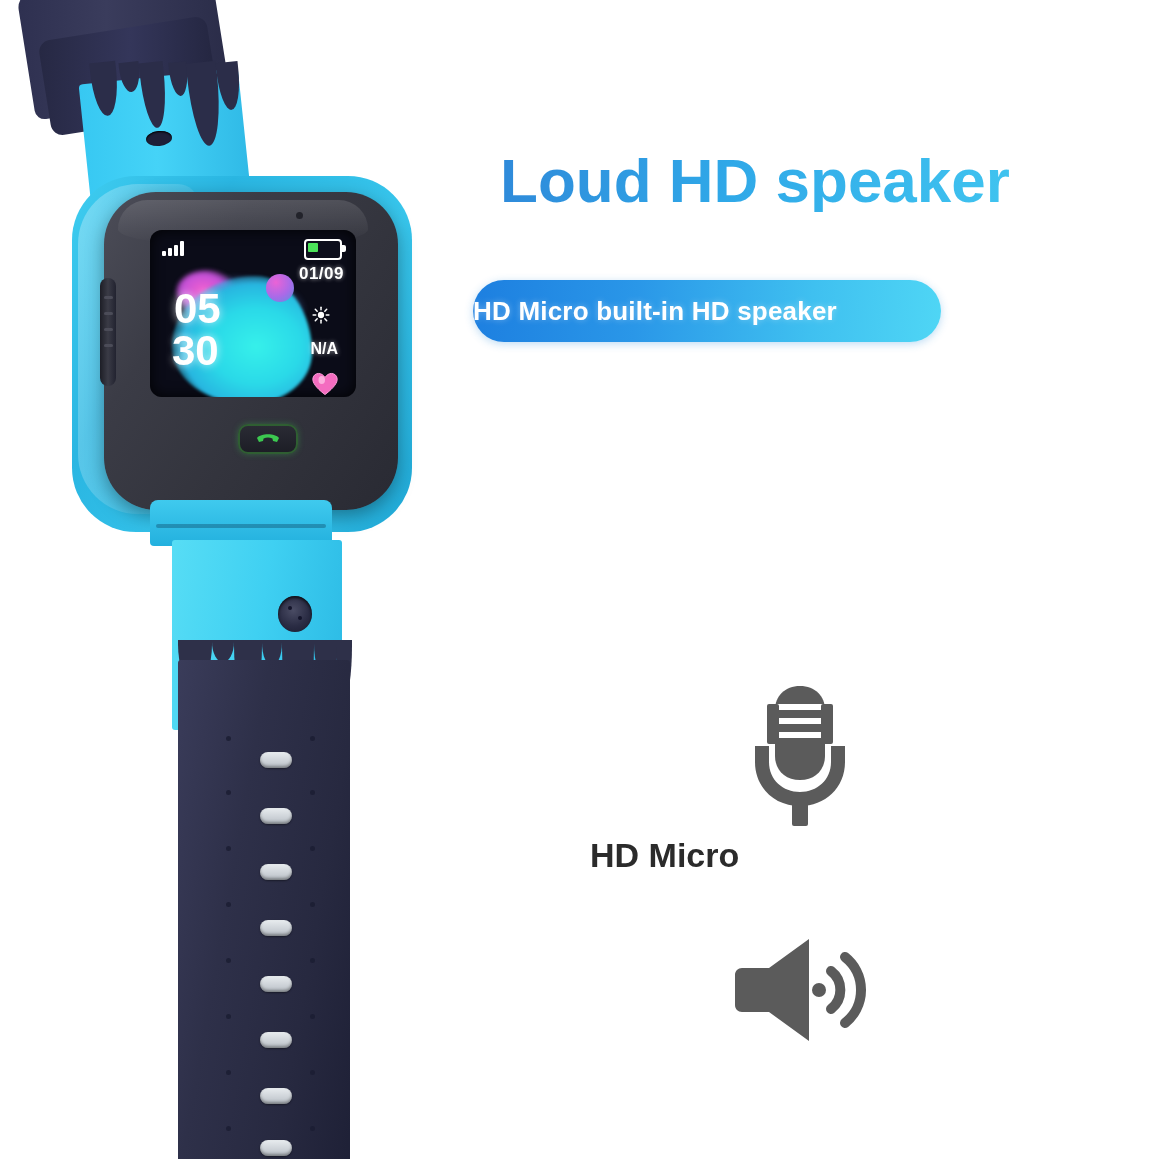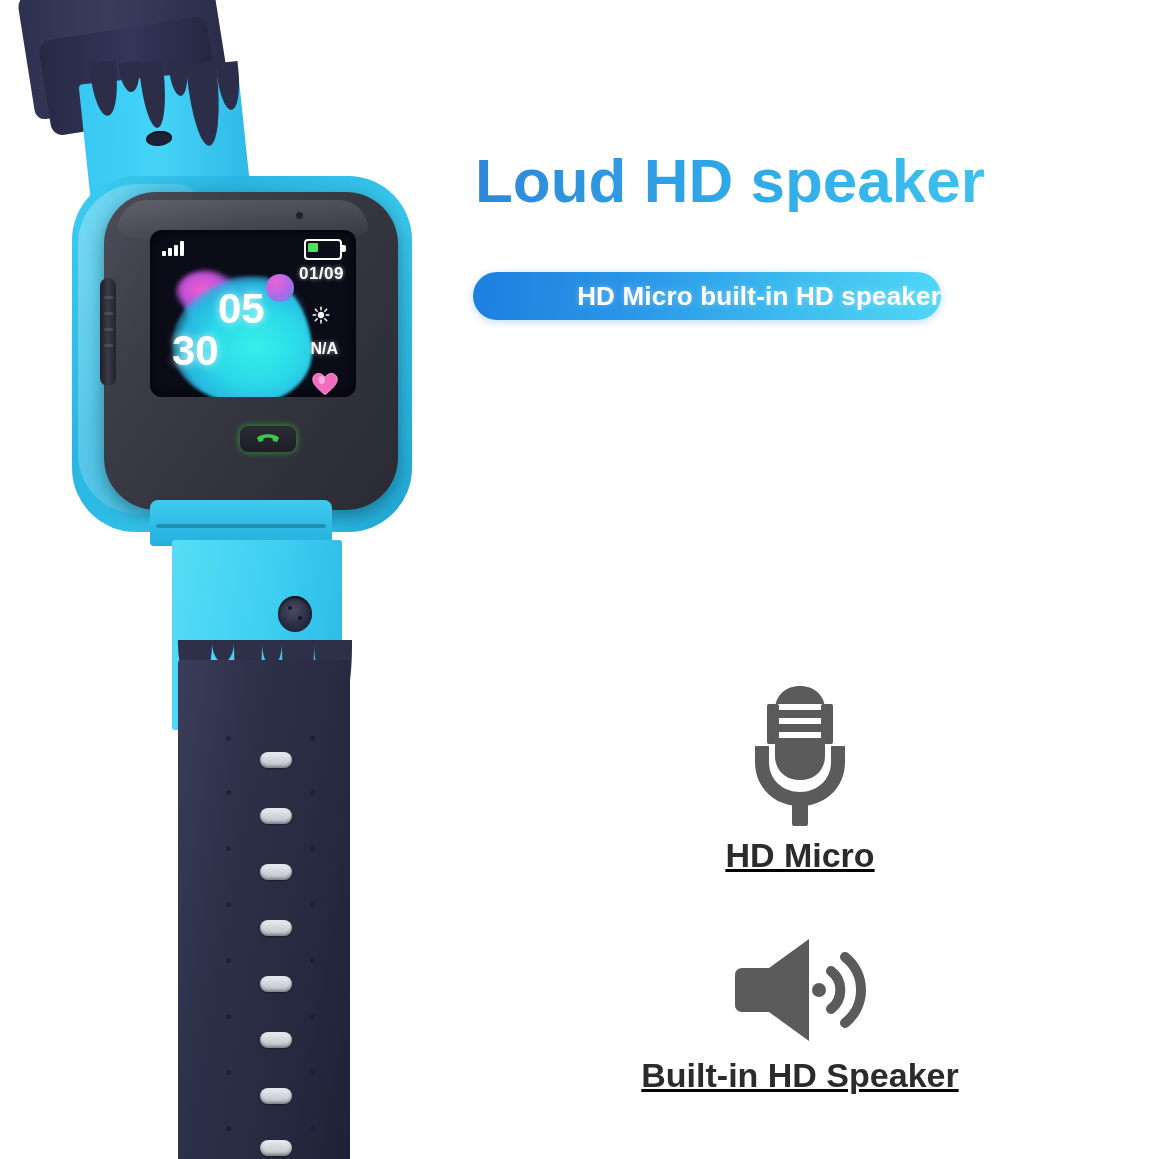--- a/index.html
+++ b/index.html
@@ -127,21 +127,21 @@
   .scr-date{
     position:absolute;right:12px;top:34px;color:#fff;font-size:17px;font-weight:bold;
     letter-spacing:.5px;text-shadow:0 0 4px rgba(255,255,255,.6);
     font-family:"Liberation Sans",sans-serif;
   }
   .scr-hh,.scr-mm{
     position:absolute;color:#ffffff;font-size:42px;font-weight:bold;line-height:1;
     text-shadow:0 0 8px rgba(255,255,255,.75);
     font-family:"Liberation Sans",sans-serif;
   }
-  .scr-hh{left:24px;top:58px;margin-left:44px;}
+  .scr-hh{left:24px;top:58px;}
   .scr-mm{left:22px;top:100px;}
   .scr-sun{
     position:absolute;right:26px;top:76px;width:18px;height:18px;color:#fff;
   }
   .scr-na{
     position:absolute;right:18px;top:110px;color:#fff;font-size:16px;font-weight:bold;
     text-shadow:0 0 5px rgba(255,255,255,.6);
   }
   .scr-heart{
     position:absolute;right:18px;top:142px;width:26px;height:24px;
@@ -195,47 +195,47 @@
     background:linear-gradient(180deg,#e8ecef,#b9bfc6);
     border-radius:8px;
     box-shadow:inset 0 -2px 3px rgba(0,0,0,.35), 0 1px 2px rgba(0,0,0,.4);
   }
   .tdot{position:absolute;width:5px;height:5px;background:#1b1d33;border-radius:50%;opacity:.85;}
 
   
   #copy{position:absolute;left:470px;top:0;width:700px;height:1159px;}
 
   .headline{
-    position:absolute;left:5px;top:150px;width:560px;text-align:left;
+    position:absolute;left:5px;top:150px;width:560px;text-align:center;
     font-size:62px;font-weight:bold;line-height:1;
     background:linear-gradient(100deg,#2f86d8 0%,#2fa8e8 45%,#41c6f0 100%);
     -webkit-background-clip:text;background-clip:text;color:transparent;
     -webkit-text-fill-color:transparent;
     font-family:"Liberation Sans",sans-serif;
     white-space:nowrap;
   }
   .pill{
-    position:absolute;left:3px;top:272px;width:468px;height:48px;
+    position:absolute;left:3px;top:280px;width:468px;height:62px;
     border-radius:31px;
     background:linear-gradient(95deg,#1d7fe0 0%,#2a97e8 35%,#3fc0f0 72%,#4fd6f5 100%);
-    display:flex;align-items:center;justify-content:flex-end;
+    display:flex;align-items:center;justify-content:flex-start;
     box-shadow:0 2px 8px rgba(40,140,220,.30);
   }
   .pill span{
     color:#ffffff;font-size:26px;font-weight:bold;letter-spacing:.2px;
     text-shadow:0 0 6px rgba(255,255,255,.35);
     font-family:"Liberation Sans",sans-serif;
   }
   .subtitle{
     position:absolute;left:0px;top:382px;width:600px;text-align:center;
     color:#3a3a3a;font-size:25px;font-weight:normal;
     font-family:"Liberation Sans",sans-serif;white-space:nowrap;
   }
 
-  .feature{position:absolute;width:420px;text-align:center;text-decoration:underline;}
+  .feature{position:absolute;width:420px;}
   .f-mic{left:120px;top:680px;}
   .f-spk{left:120px;top:930px;}
   .feature .ficon{display:flex;align-items:center;justify-content:center;height:150px;}
   .f-spk .ficon{height:120px;}
   .feature .flabel{
     color:#2b2b2b;font-size:34px;font-weight:bold;margin-top:6px;
     font-family:"Liberation Sans",sans-serif;white-space:nowrap;
   }
 </style>
 </head>
@@ -401,17 +401,16 @@
           <g fill="#5b5b5b">
             <path d="M10 40 C10 36 13 33 17 33 L44 33 L84 4 L84 106 L44 77 L17 77 C13 77 10 74 10 70 Z"></path>
             <circle cx="94" cy="55" r="7"></circle>
           </g>
           <g fill="none" stroke="#5b5b5b" stroke-width="10" stroke-linecap="round">
             <path d="M106 36 A24 24 0 0 1 106 74"></path>
             <path d="M120 22 A42 42 0 0 1 120 88"></path>
           </g>
         </svg>
       </div>
-      <div class="flabel">Built-in HD Speaker</div>
     </div>
 
   </div>
 </div>
 
 </body></html>

